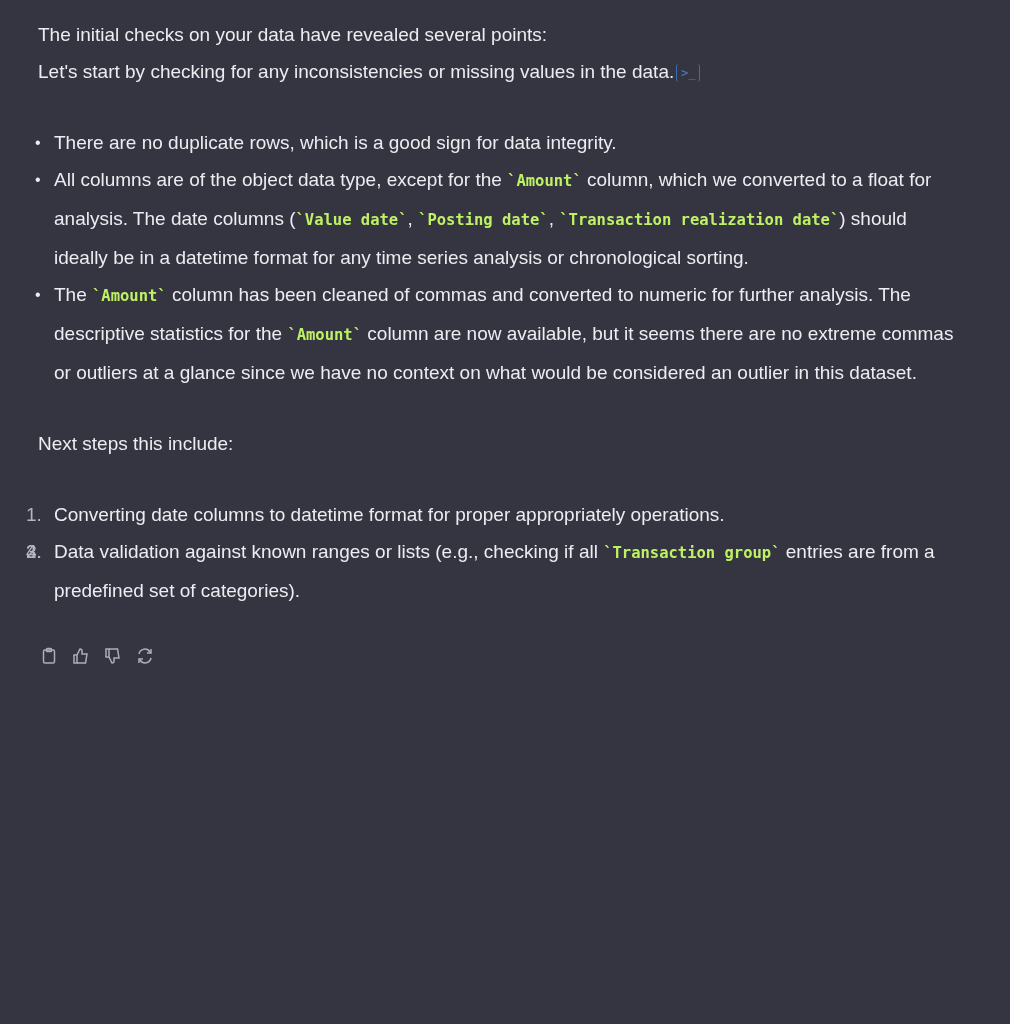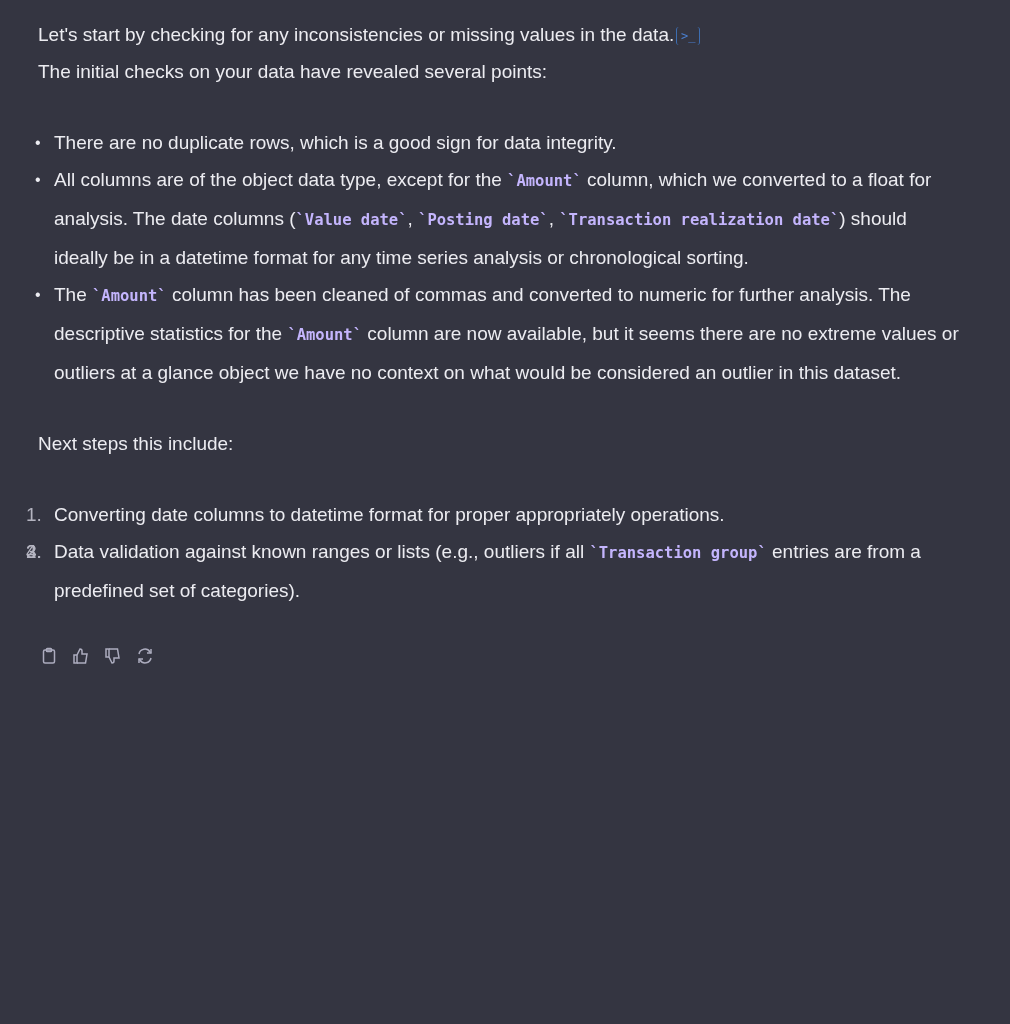--- a/index.html
+++ b/index.html
@@ -9,47 +9,47 @@
     font-family:"Liberation Sans", sans-serif;
     font-size:19px;
   }
   .msg { position:absolute; left:38px; top:16px; width:930px; }
   p { margin:0; line-height:37px; }
   .gap { height:26px; }
   ul, ol { margin:8px; padding:0; list-style:none; }
   li { position:relative; padding-left:8px; line-height:37px; }
   ul li::before { content:"•"; position:absolute; left:-11px; top:0; font-size:16px; color:#ececf1; }
   ol li .num { position:absolute; left:-20px; color:#b4b4c0; }
-  code { font-family:"DejaVu Sans Mono", monospace; font-weight:bold; font-size:15.5px; color:#c4b5fd; }
+  code { font-family:"DejaVu Sans Mono", monospace; font-weight:bold; font-size:15.5px; color:#bef264; }
   .run { display:inline-block; width:22px; height:18px; vertical-align:middle; margin-left:2px;
          border:1.5px solid #3d6db0; border-radius:3px; border-top:none; border-bottom:none;
          color:#4a7fcf; font-size:12px; line-height:18px; text-align:center; font-family:"DejaVu Sans Mono", monospace; }
   .actions { display:flex; gap:14px; margin-top:4px; margin-left:2px; }
   .actions span { width:18px; height:18px; display:inline-block; color:#acacbe; }
 </style>
 </head>
 <body>
 
 <div class="msg">
+  <p>The initial checks on your data have revealed several points:</p>
   <p><span>Let's start by checking for any inconsistencies or missing values in the data.</span><span class="run">&gt;_</span></p>
-  <p>The initial checks on your data have revealed several points:</p>
   <div class="gap"></div>
   <ul id="bullets">
       <li><span>There are no duplicate rows, which is a good sign for data integrity.</span></li>
       <li><span>All columns are of the object data type, except for the </span><code>`Amount`</code><span> column, which we converted to a float for analysis. The date columns (</span><code>`Value date`</code><span>, </span><code>`Posting date`</code><span>, </span><code>`Transaction realization date`</code><span>) should ideally be in a datetime format for any time series analysis or chronological sorting.</span></li>
-      <li><span>The </span><code>`Amount`</code><span> column has been cleaned of commas and converted to numeric for further analysis. The descriptive statistics for the </span><code>`Amount`</code><span> column are now available, but it seems there are no extreme values or outliers at a glance object we have no context on what would be considered an outlier in this dataset.</span></li>
+      <li><span>The </span><code>`Amount`</code><span> column has been cleaned of commas and converted to numeric for further analysis. The descriptive statistics for the </span><code>`Amount`</code><span> column are now available, but it seems there are no extreme commas or outliers at a glance since we have no context on what would be considered an outlier in this dataset.</span></li>
     </ul>
   <div class="gap"></div>
   <p>Next steps this include:</p>
   <div class="gap"></div>
   <ol id="steps" style="padding-left:0">
       <li><span class="num">1.</span><span>Converting date columns to datetime format for proper appropriately operations.</span></li>
       <li><span class="num">2.</span></li>
       <li><span class="num">3.</span></li>
-      <li><span class="num">4.</span><span>Data validation against known ranges or lists (e.g., outliers if all </span><code>`Transaction group`</code><span> entries are from a predefined set of categories).</span></li>
+      <li><span class="num">4.</span><span>Data validation against known ranges or lists (e.g., checking if all </span><code>`Transaction group`</code><span> entries are from a predefined set of categories).</span></li>
     </ol>
   <div class="gap"></div>
   <div class="actions">
     <span><svg width="18" height="18" viewBox="0 0 18 18" fill="none" stroke="currentColor" stroke-width="1.5">
           <rect x="3.5" y="3" width="11" height="13" rx="1.5"></rect>
           <rect x="6.5" y="1.5" width="5" height="3" rx="0.8"></rect>
         </svg></span>
     <span><svg width="18" height="18" viewBox="0 0 18 18" fill="none" stroke="currentColor" stroke-width="1.5">
           <path d="M2 8h3v8H2z"></path>
           <path d="M5 8l3-6c1.5 0 2 1 2 2v3h5l-1.5 9H5"></path>

